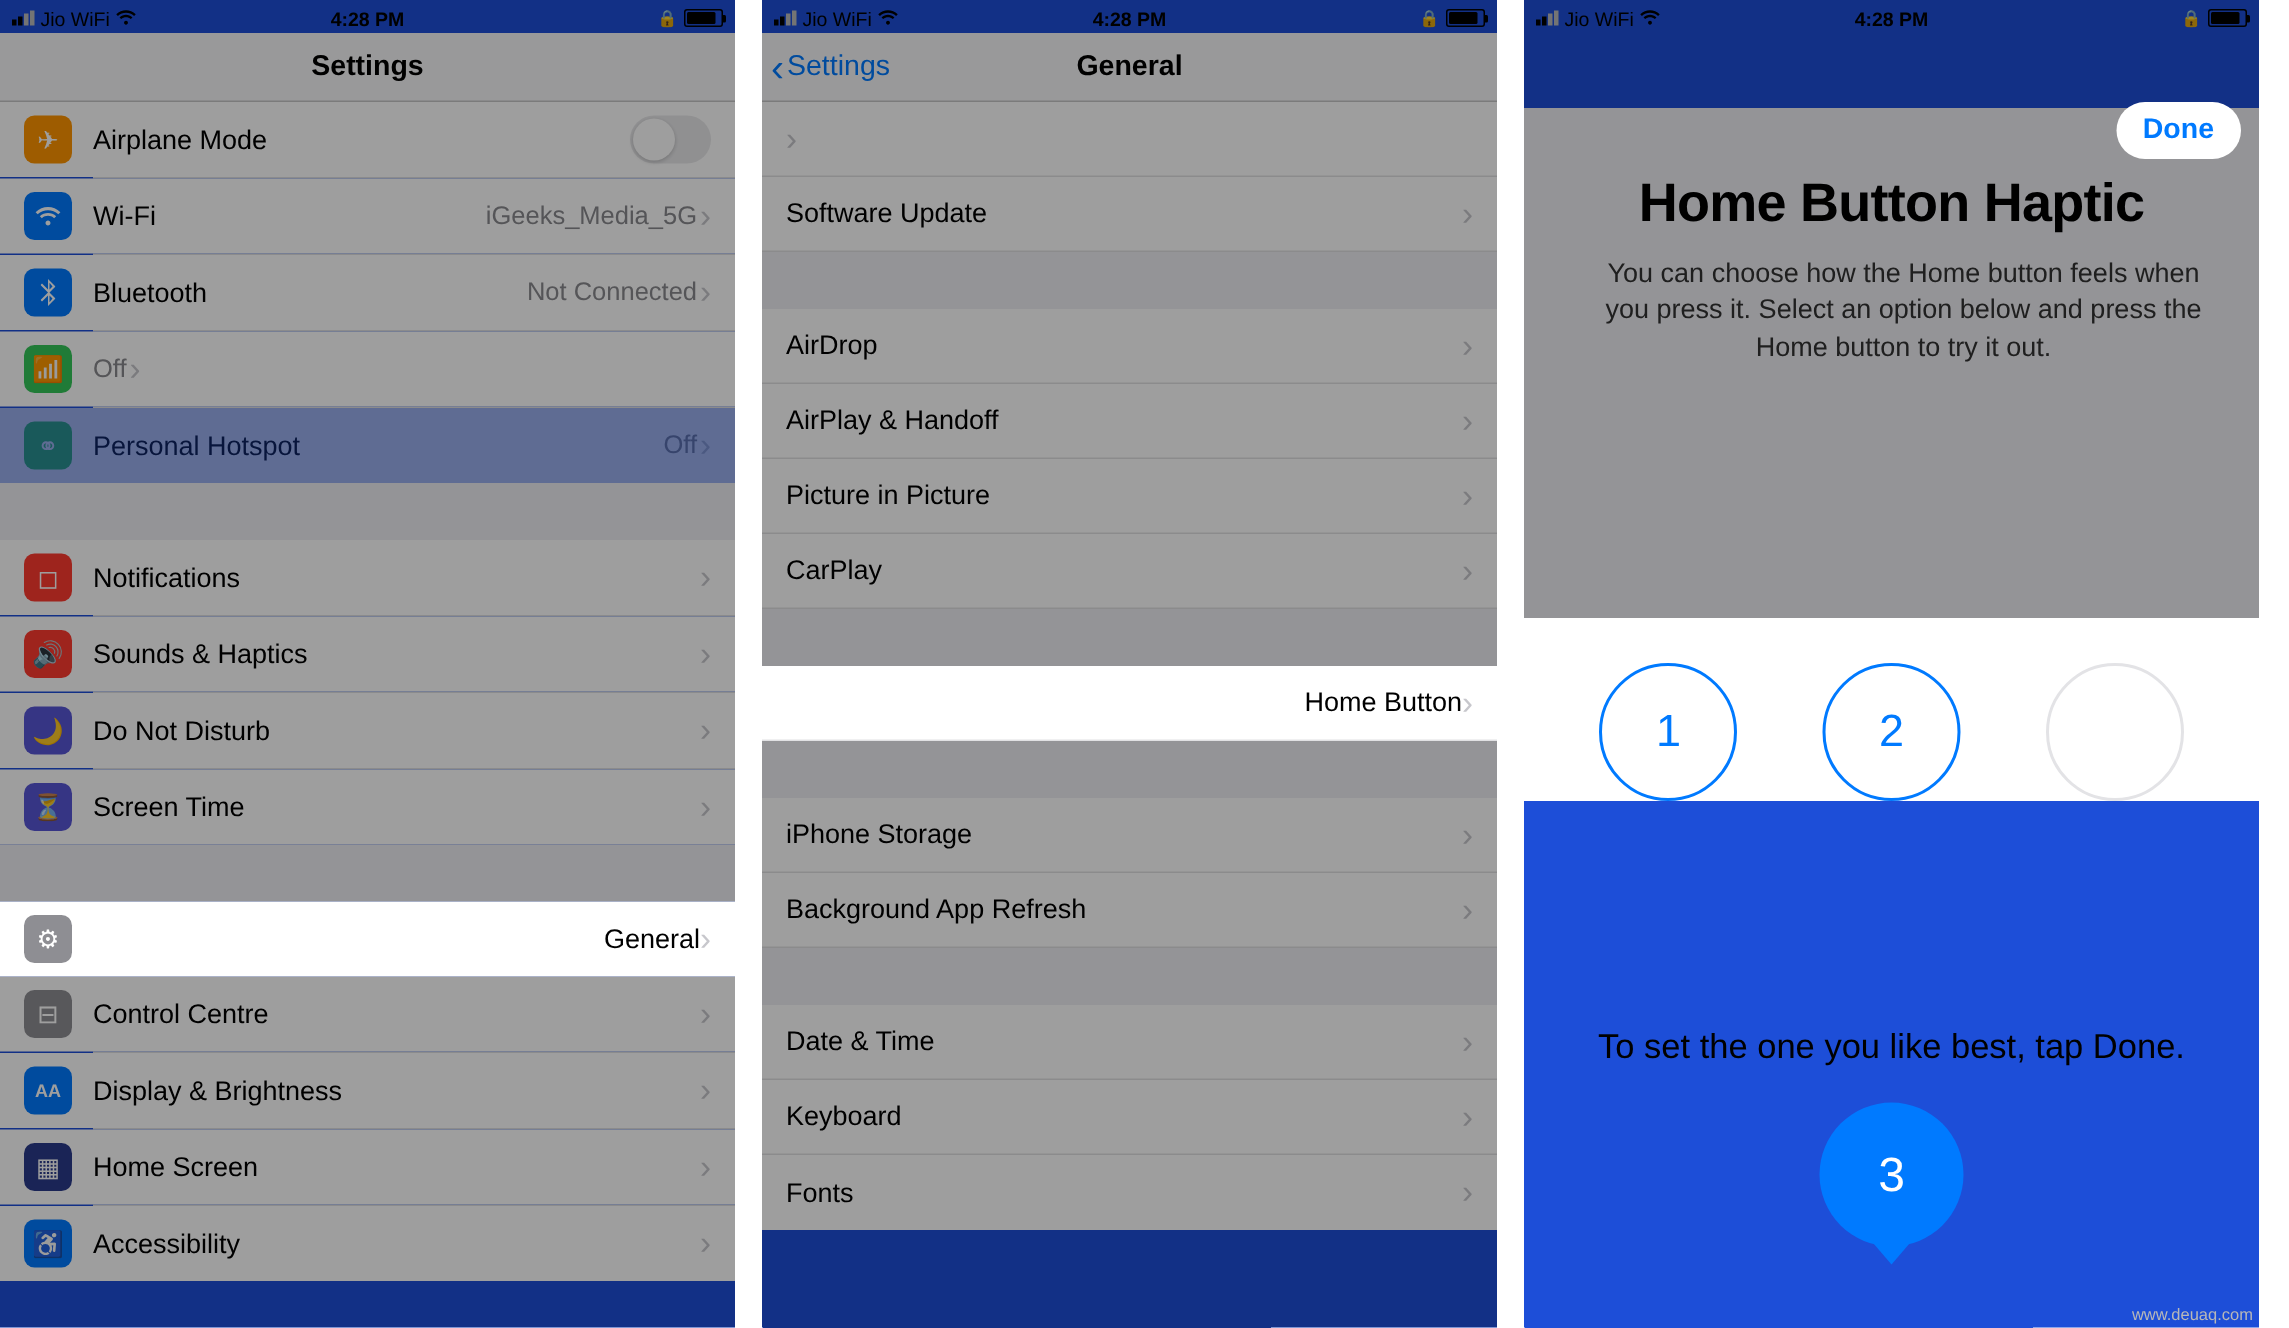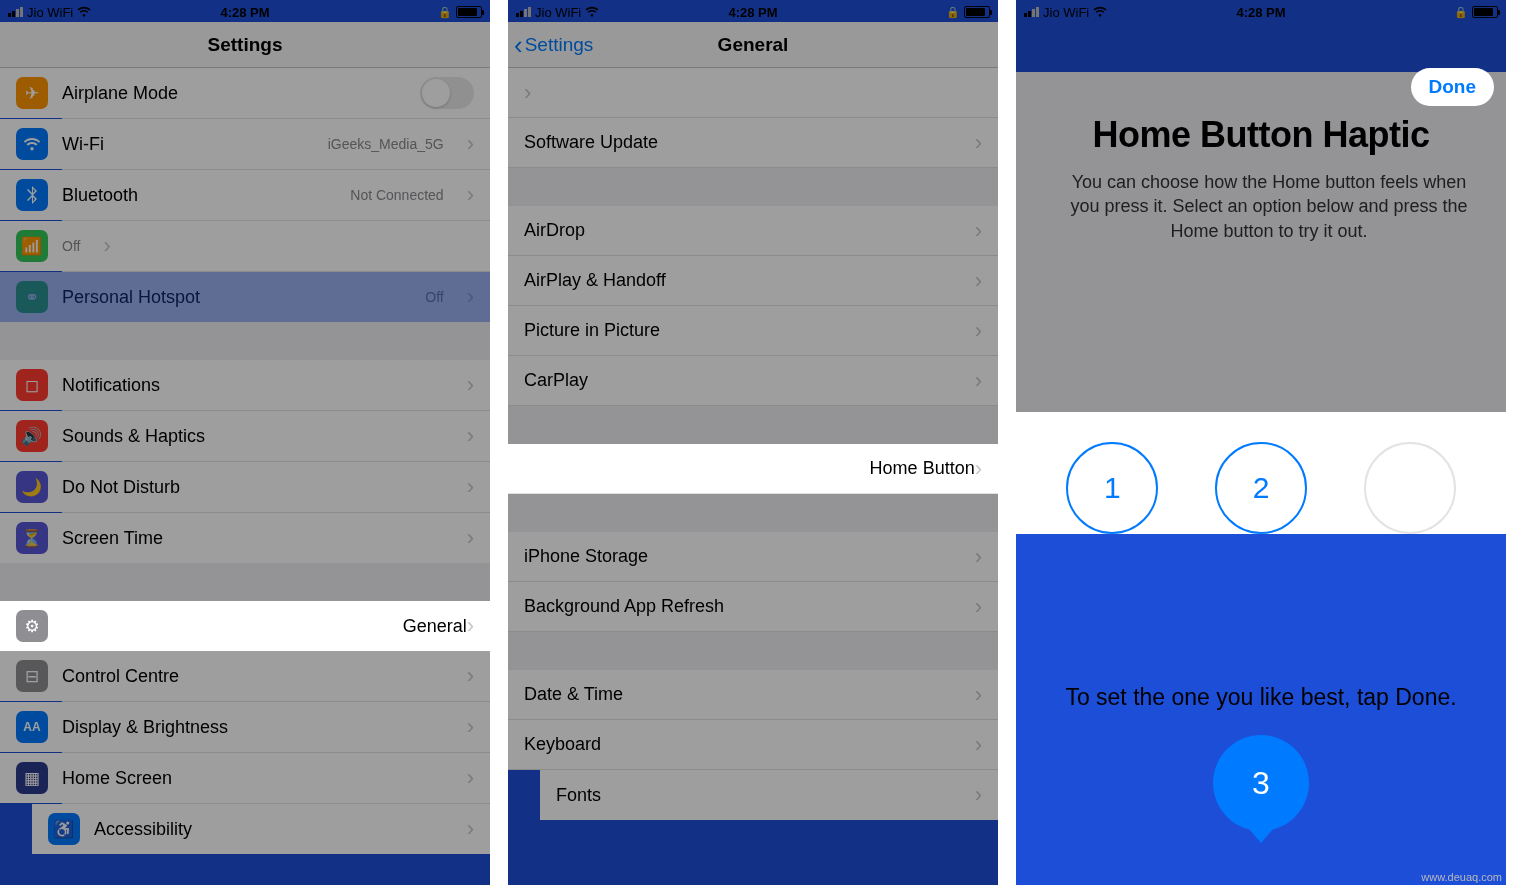--- a/index.html
+++ b/index.html
@@ -87,28 +87,28 @@
   .cell {
     display:flex; align-items:center;
     height:50px;
     padding: 0 16px;
     background:#fff;
     border-bottom:1px solid #e1e1e3;
     font-size:18px;
     color:#000;
     position:relative;
   }
-  .cell:last-child { border-bottom:none;margin-left:32px;}
+  .cell:last-child { border-bottom:none;}
   .cell .icon {
     width:32px; height:32px; border-radius:7px; margin-right:14px;
     display:flex; align-items:center; justify-content:center;
     color:#fff; font-size:17px; flex-shrink:0;
   }
   .cell .label { flex:1;}
-  .cell .value { color:#8a8a8e; font-size:14px; margin-right:23px;text-align:right;}
+  .cell .value { color:#8a8a8e; font-size:17px; margin-right:2px;text-align:right;}
   .cell .chevron { color:#c7c7cc; font-size:22px; font-weight:300;}
   .cell.highlight { background:#fff; position:relative; z-index:60;text-align:right;}
   .toggle {
     width:54px; height:32px; border-radius:16px; background:#e9e9eb;
     position:relative; margin-left:auto;
   }
   .toggle::after{
     content:""; position:absolute; left:2px; top:2px; width:28px; height:28px;
     border-radius:50%; background:#fff; box-shadow:0 1px 3px rgba(0,0,0,.2);
   }

